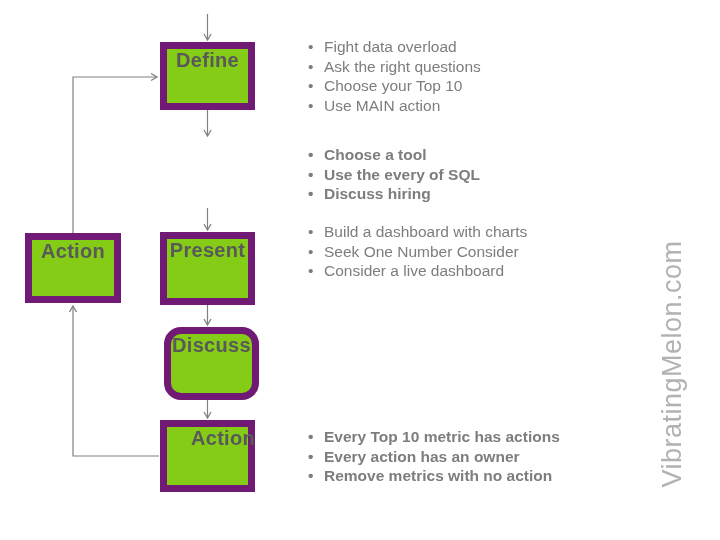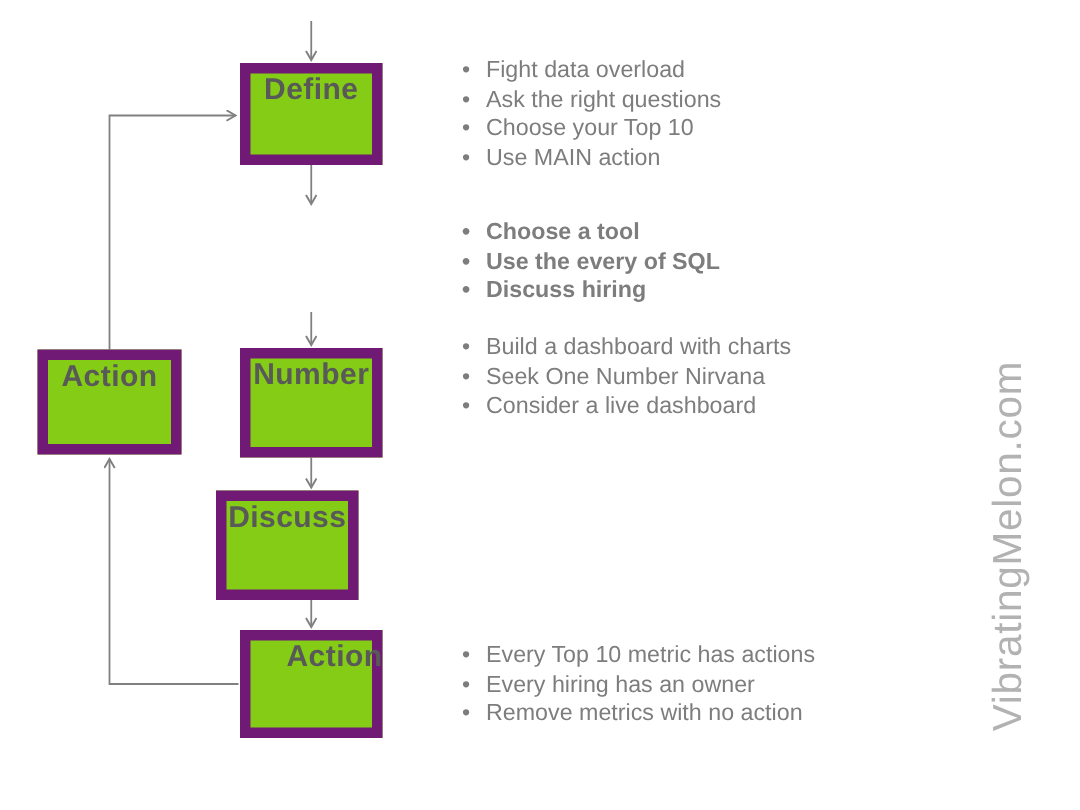--- a/index.html
+++ b/index.html
@@ -106,36 +106,36 @@
     <li>Use MAIN action</li>
   </ul>
 
   <ul class="bullets" style="top:145px;font-weight:bold;">
     <li>Choose a tool</li>
     <li>Use the every of SQL</li>
     <li>Discuss hiring</li>
   </ul>
 
   <div class="box" style="left:160px; top:232px; height:73px;">
-    <span class="box-label">Number</span>
+    <span class="box-label">Present</span>
   </div>
   <ul class="bullets" style="top:222px;">
     <li>Build a dashboard with charts</li>
-    <li>Seek One Number Nirvana</li>
+    <li>Seek One Number Consider</li>
     <li>Consider a live dashboard</li>
   </ul>
 
-  <div class="box" style="left:144px; top:327px; height:73px;">
+  <div class="box" style="left:164px; top:327px; height:73px;border-radius:17px;">
     <span class="box-label">Discuss</span>
   </div>
 
   <div class="box" style="left:160px; top:420px; height:72px;padding-left:31px;">
     <span class="box-label">Action</span>
   </div>
-  <ul class="bullets" style="top:427px;">
+  <ul class="bullets" style="top:427px;font-weight:bold;">
     <li>Every Top 10 metric has actions</li>
-    <li>Every hiring has an owner</li>
+    <li>Every action has an owner</li>
     <li>Remove metrics with no action</li>
   </ul>
 
   <div class="watermark">VibratingMelon.com</div>
 
 </div>
 
 </body></html>

